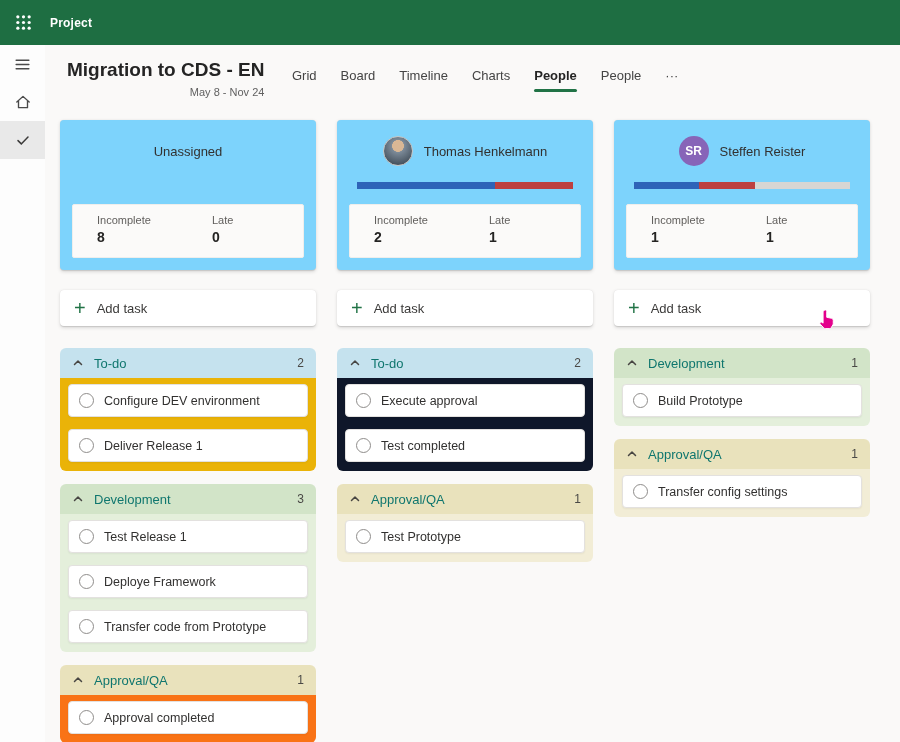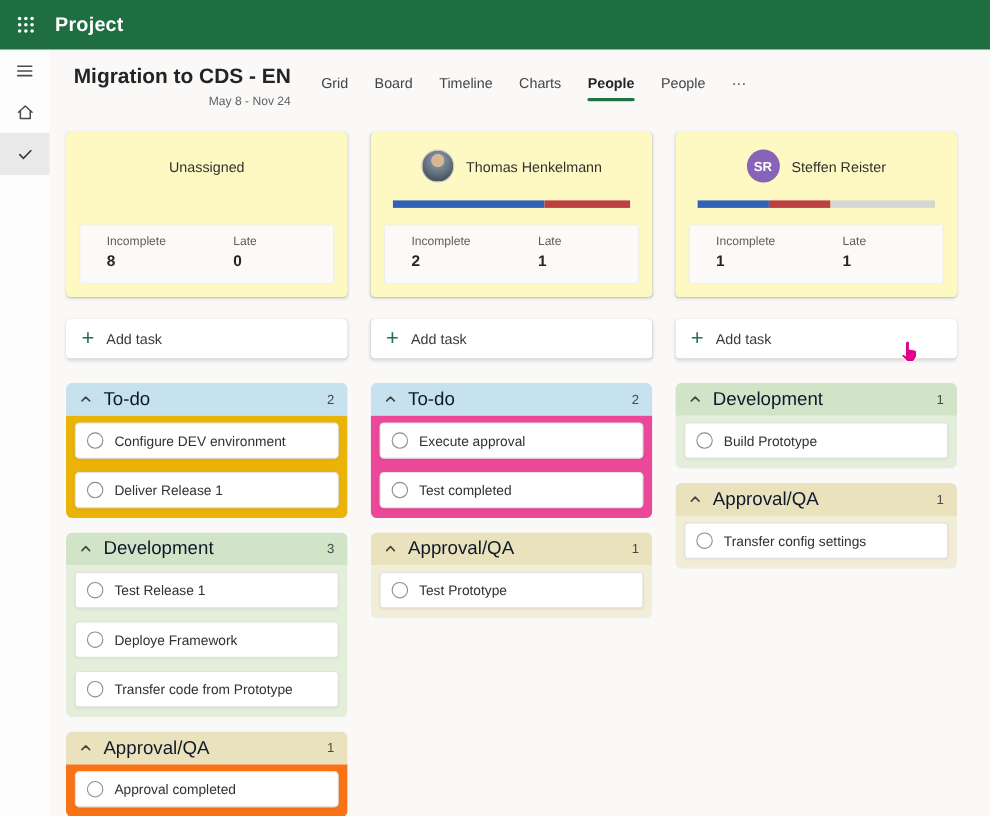--- a/index.html
+++ b/index.html
@@ -3,42 +3,42 @@
 <meta charset="utf-8">
 <style>
   html,body{margin:0;padding:0;}
   .stage{position:relative;width:900px;height:742px;overflow:hidden;background:#faf9f8;
          font-family:"Liberation Sans",sans-serif;-webkit-font-smoothing:antialiased;}
 
   
   .topbar{position:absolute;left:0;top:0;width:900px;height:45px;background:var(--brand,#1e6e42);
           display:flex;align-items:center;color:#fff;z-index:5;}
   .waffle{width:46px;height:45px;display:flex;align-items:center;justify-content:center;cursor:pointer;}
-  .app-title{font-size:18px;font-weight:700;margin-left:4px;letter-spacing:.2px;}
+  .app-title{font-size:12px;font-weight:700;margin-left:4px;letter-spacing:.2px;}
 
   
   .sidebar{position:absolute;left:0;top:45px;width:45px;height:697px;background:#fdfdfd;z-index:4;}
   .side-item{width:45px;height:38px;display:flex;align-items:center;justify-content:center;cursor:pointer;}
   .side-item.selected{background:#e9e9e9;}
 
   
   .main{position:absolute;left:45px;top:45px;width:855px;height:697px;background:#faf9f8;}
   .page-header{position:absolute;left:22px;top:14px;}
   .page-title{font-size:19px;font-weight:700;color:#242424;}
   .page-dates{font-size:11px;color:#616161;margin-top:5px;text-align:right;}
   .tab-bar{position:absolute;left:247px;top:23px;display:flex;gap:24px;align-items:flex-start;}
   .tab{font-size:13px;color:#444;cursor:pointer;padding-bottom:5px;}
   .tab.active{font-weight:700;color:#242424;}
   .tab.active::after{content:"";display:block;height:3px;border-radius:2px;background:var(--accent,#217346);margin-top:6px;}
 
   
   .columns{position:absolute;left:15px;top:75px;display:flex;gap:21px;}
   .column{width:256px;}
   .card-shadow{box-shadow:0 1.6px 3.6px rgba(0,0,0,.13),0 .3px .9px rgba(0,0,0,.11);}
-  .person-card{width:256px;height:150px;background:#fef9c3;border-radius:4px;box-sizing:border-box;}
+  .person-card{width:256px;height:150px;background:#7dd3fc;border-radius:4px;box-sizing:border-box;}
   .person-row{height:62px;display:flex;align-items:center;justify-content:center;gap:11px;}
   .avatar{width:30px;height:30px;border-radius:50%;flex:none;display:flex;align-items:center;justify-content:center;}
   .avatar.photo{background:radial-gradient(circle at 50% 32%,#d9b795 24%,#7d8b99 26%,#47535f 78%);border:1px solid #c8c6c4;box-sizing:border-box;}
   .avatar.initials{background:var(--purple,#8764b8);color:#fff;font-size:12px;font-weight:700;}
   .person-name{font-size:13px;color:#323130;}
   .progress{height:7px;margin:0 20px;display:flex;overflow:hidden;background:transparent;}
   .progress div{height:100%;}
   .stats{margin:15px 12px 0;height:54px;background:#fbfaf9;border:1px solid #efeeec;border-radius:2px;
          display:flex;box-sizing:border-box;}
   .stat{flex:1;padding:9px 0 0 24px;}
@@ -47,21 +47,21 @@
 
   .add-task{margin-top:20px;width:256px;height:36px;background:#fff;border-radius:4px;display:flex;
             align-items:center;padding-left:14px;gap:11px;box-sizing:border-box;cursor:pointer;}
   .plus-icon{color:var(--accent,#217346);font-size:20px;font-weight:400;line-height:18px;}
   .add-task-label{font-size:13px;color:#3b3a39;}
 
   .buckets{margin-top:22px;}
   .bucket{width:256px;border-radius:6px;overflow:hidden;margin-bottom:13px;}
   .bucket-header{height:30px;display:flex;align-items:center;padding:0 12px;box-sizing:border-box;cursor:pointer;}
   .chevron{flex:none;margin-right:10px;display:flex;}
-  .bucket-name{font-size:17px;color:#0f172a;}
+  .bucket-name{font-size:13px;color:#0f766e;}
   .bucket-count{margin-left:auto;font-size:12px;color:#4a4946;}
   .bucket-body{padding:6px 8px 9px;display:flex;flex-direction:column;gap:12px;}
   .task-card{height:33px;background:#fff;border:1px solid #e3e1df;border-radius:4px;display:flex;
              align-items:center;padding-left:10px;gap:10px;box-sizing:border-box;cursor:pointer;
              box-shadow:0 1px 2px rgba(0,0,0,.05);}
   .task-circle{width:15px;height:15px;border:1.5px solid #8f8d8b;border-radius:50%;flex:none;box-sizing:border-box;background:#fff;}
   .task-label{font-size:12.5px;color:#323130;white-space:nowrap;}
 
   .cursor{position:absolute;left:816px;top:308px;width:23px;height:23px;z-index:9;pointer-events:none;}
 </style>
@@ -239,21 +239,21 @@
             <div class="bucket">
     <div class="bucket-header" style="background: rgb(197, 226, 238);">
       <span class="chevron">
         <svg width="12" height="12" viewBox="0 0 12 12">
           <path d="M2.5 7.5 6 4l3.5 3.5" fill="none" stroke="#474542" stroke-width="1.5" stroke-linecap="round" stroke-linejoin="round"></path>
         </svg>
       </span>
       <span class="bucket-name">To-do</span>
       <span class="bucket-count">2</span>
     </div>
-    <div class="bucket-body" style="background: #ec4899;">
+    <div class="bucket-body" style="background: #0f172a;">
                 <div class="task-card">
     <span class="task-circle"></span>
     <span class="task-label">Execute approval</span>
   </div>
                 <div class="task-card">
     <span class="task-circle"></span>
     <span class="task-label">Test completed</span>
   </div>
               </div>
   </div>

